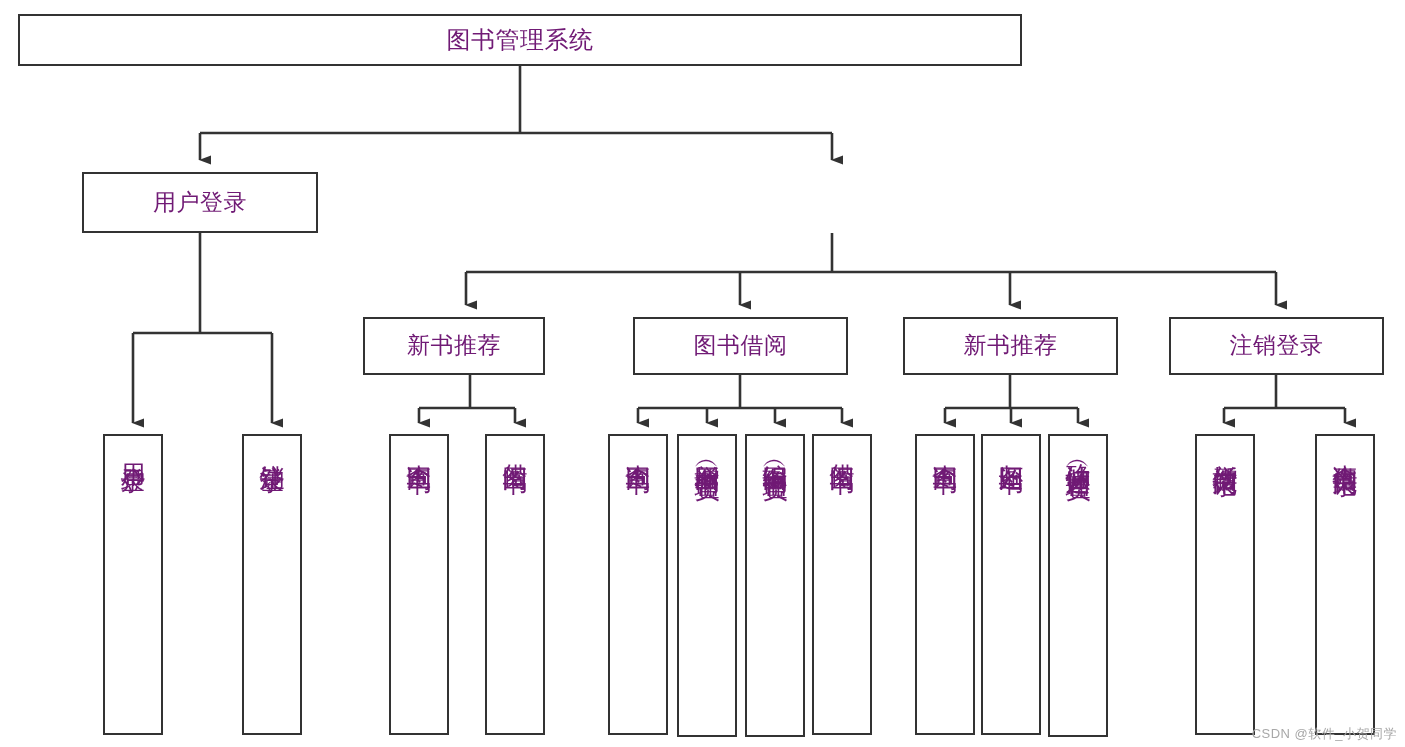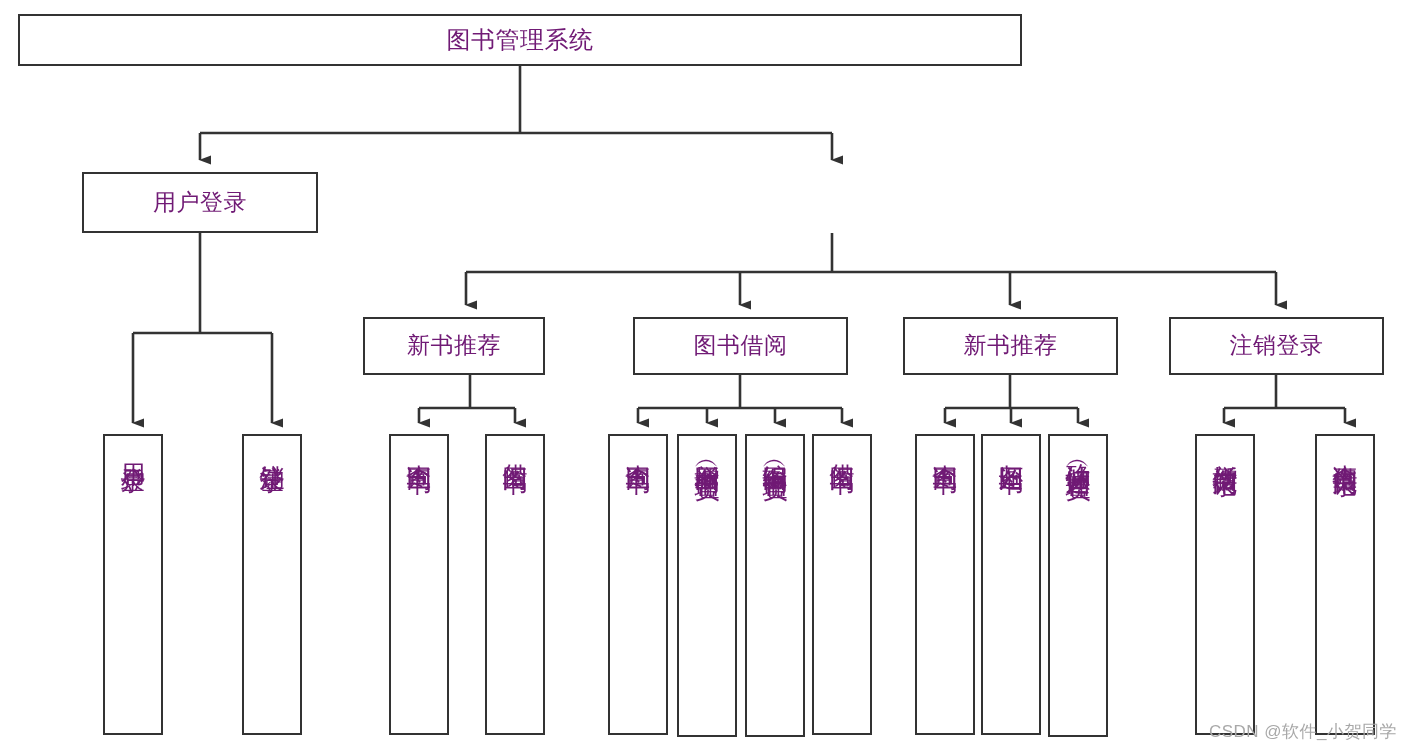--- a/index.html
+++ b/index.html
@@ -57,21 +57,21 @@
     letter-spacing: 2px;
     line-height: 1;
   }
   .node.root .lbl {
     font-size: 24px;
   }
   .watermark {
     position: absolute;
     right: 8px;
     bottom: 4px;
-    font-size: 17px;
+    font-size: 13px;
     color: #a8a8a8;
     letter-spacing: 0.5px;
     white-space: nowrap;
   }
 </style>
 </head>
 <body>
 
 <div id="canvas">
 

